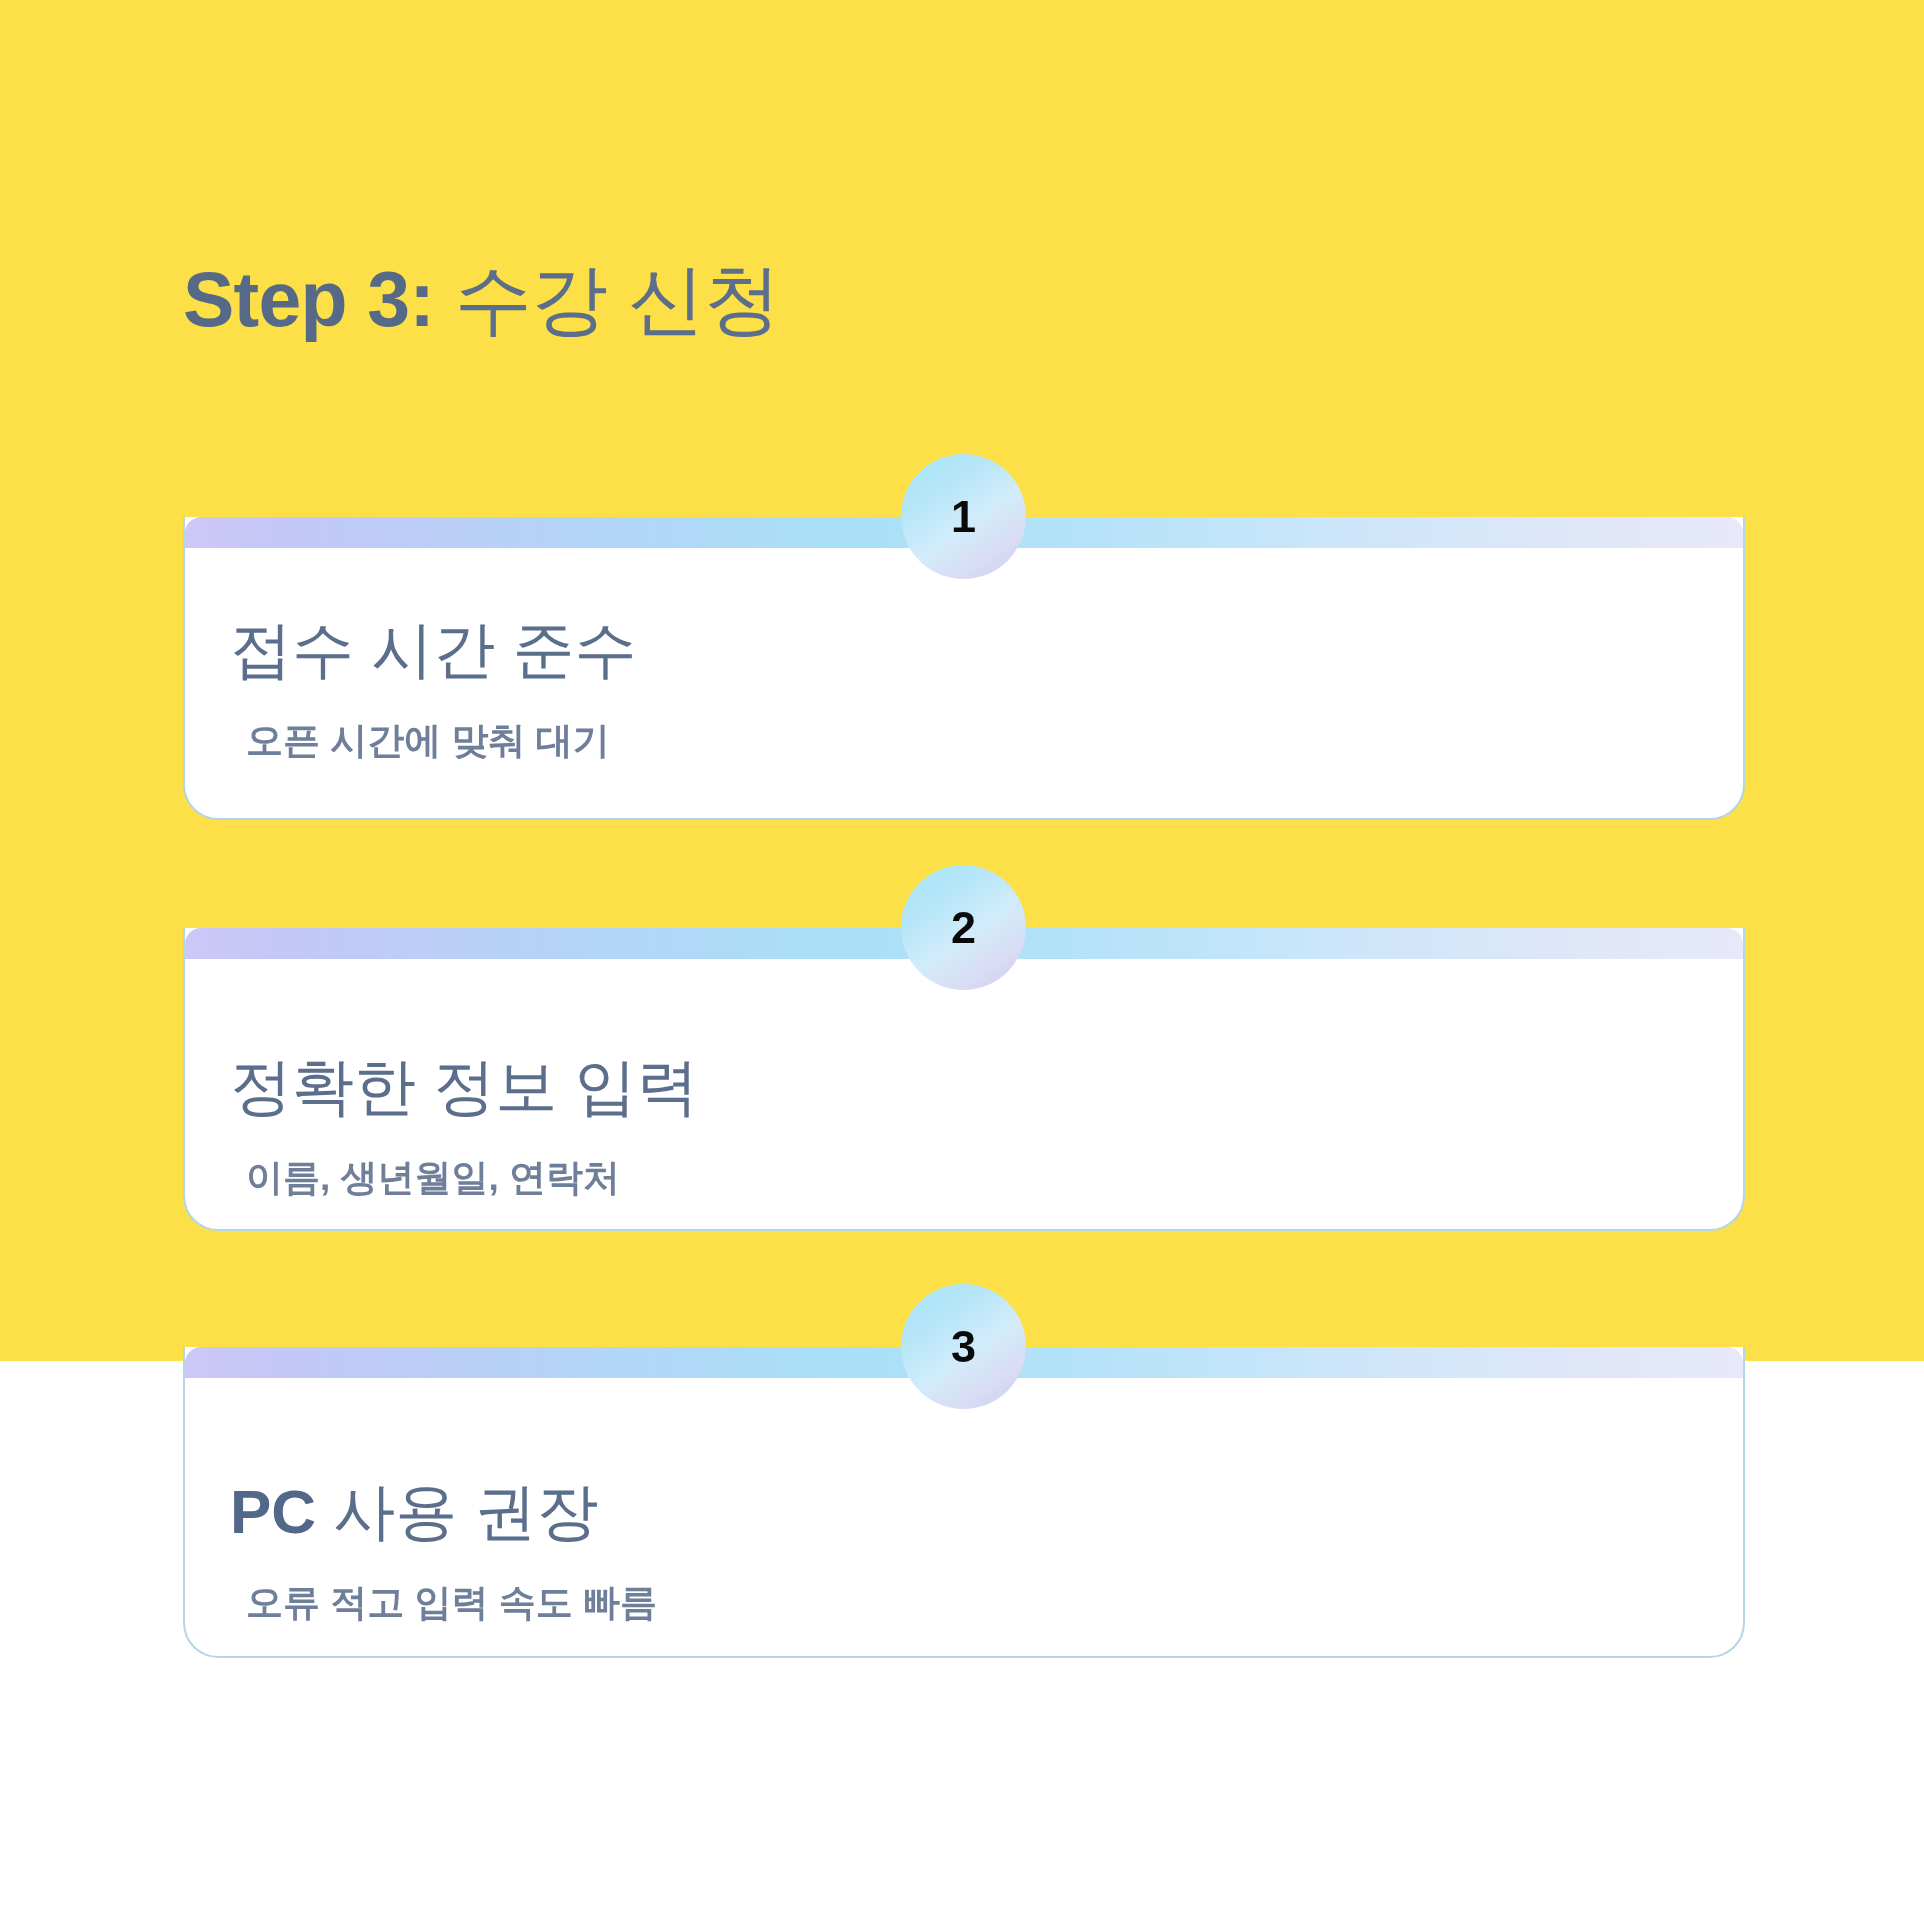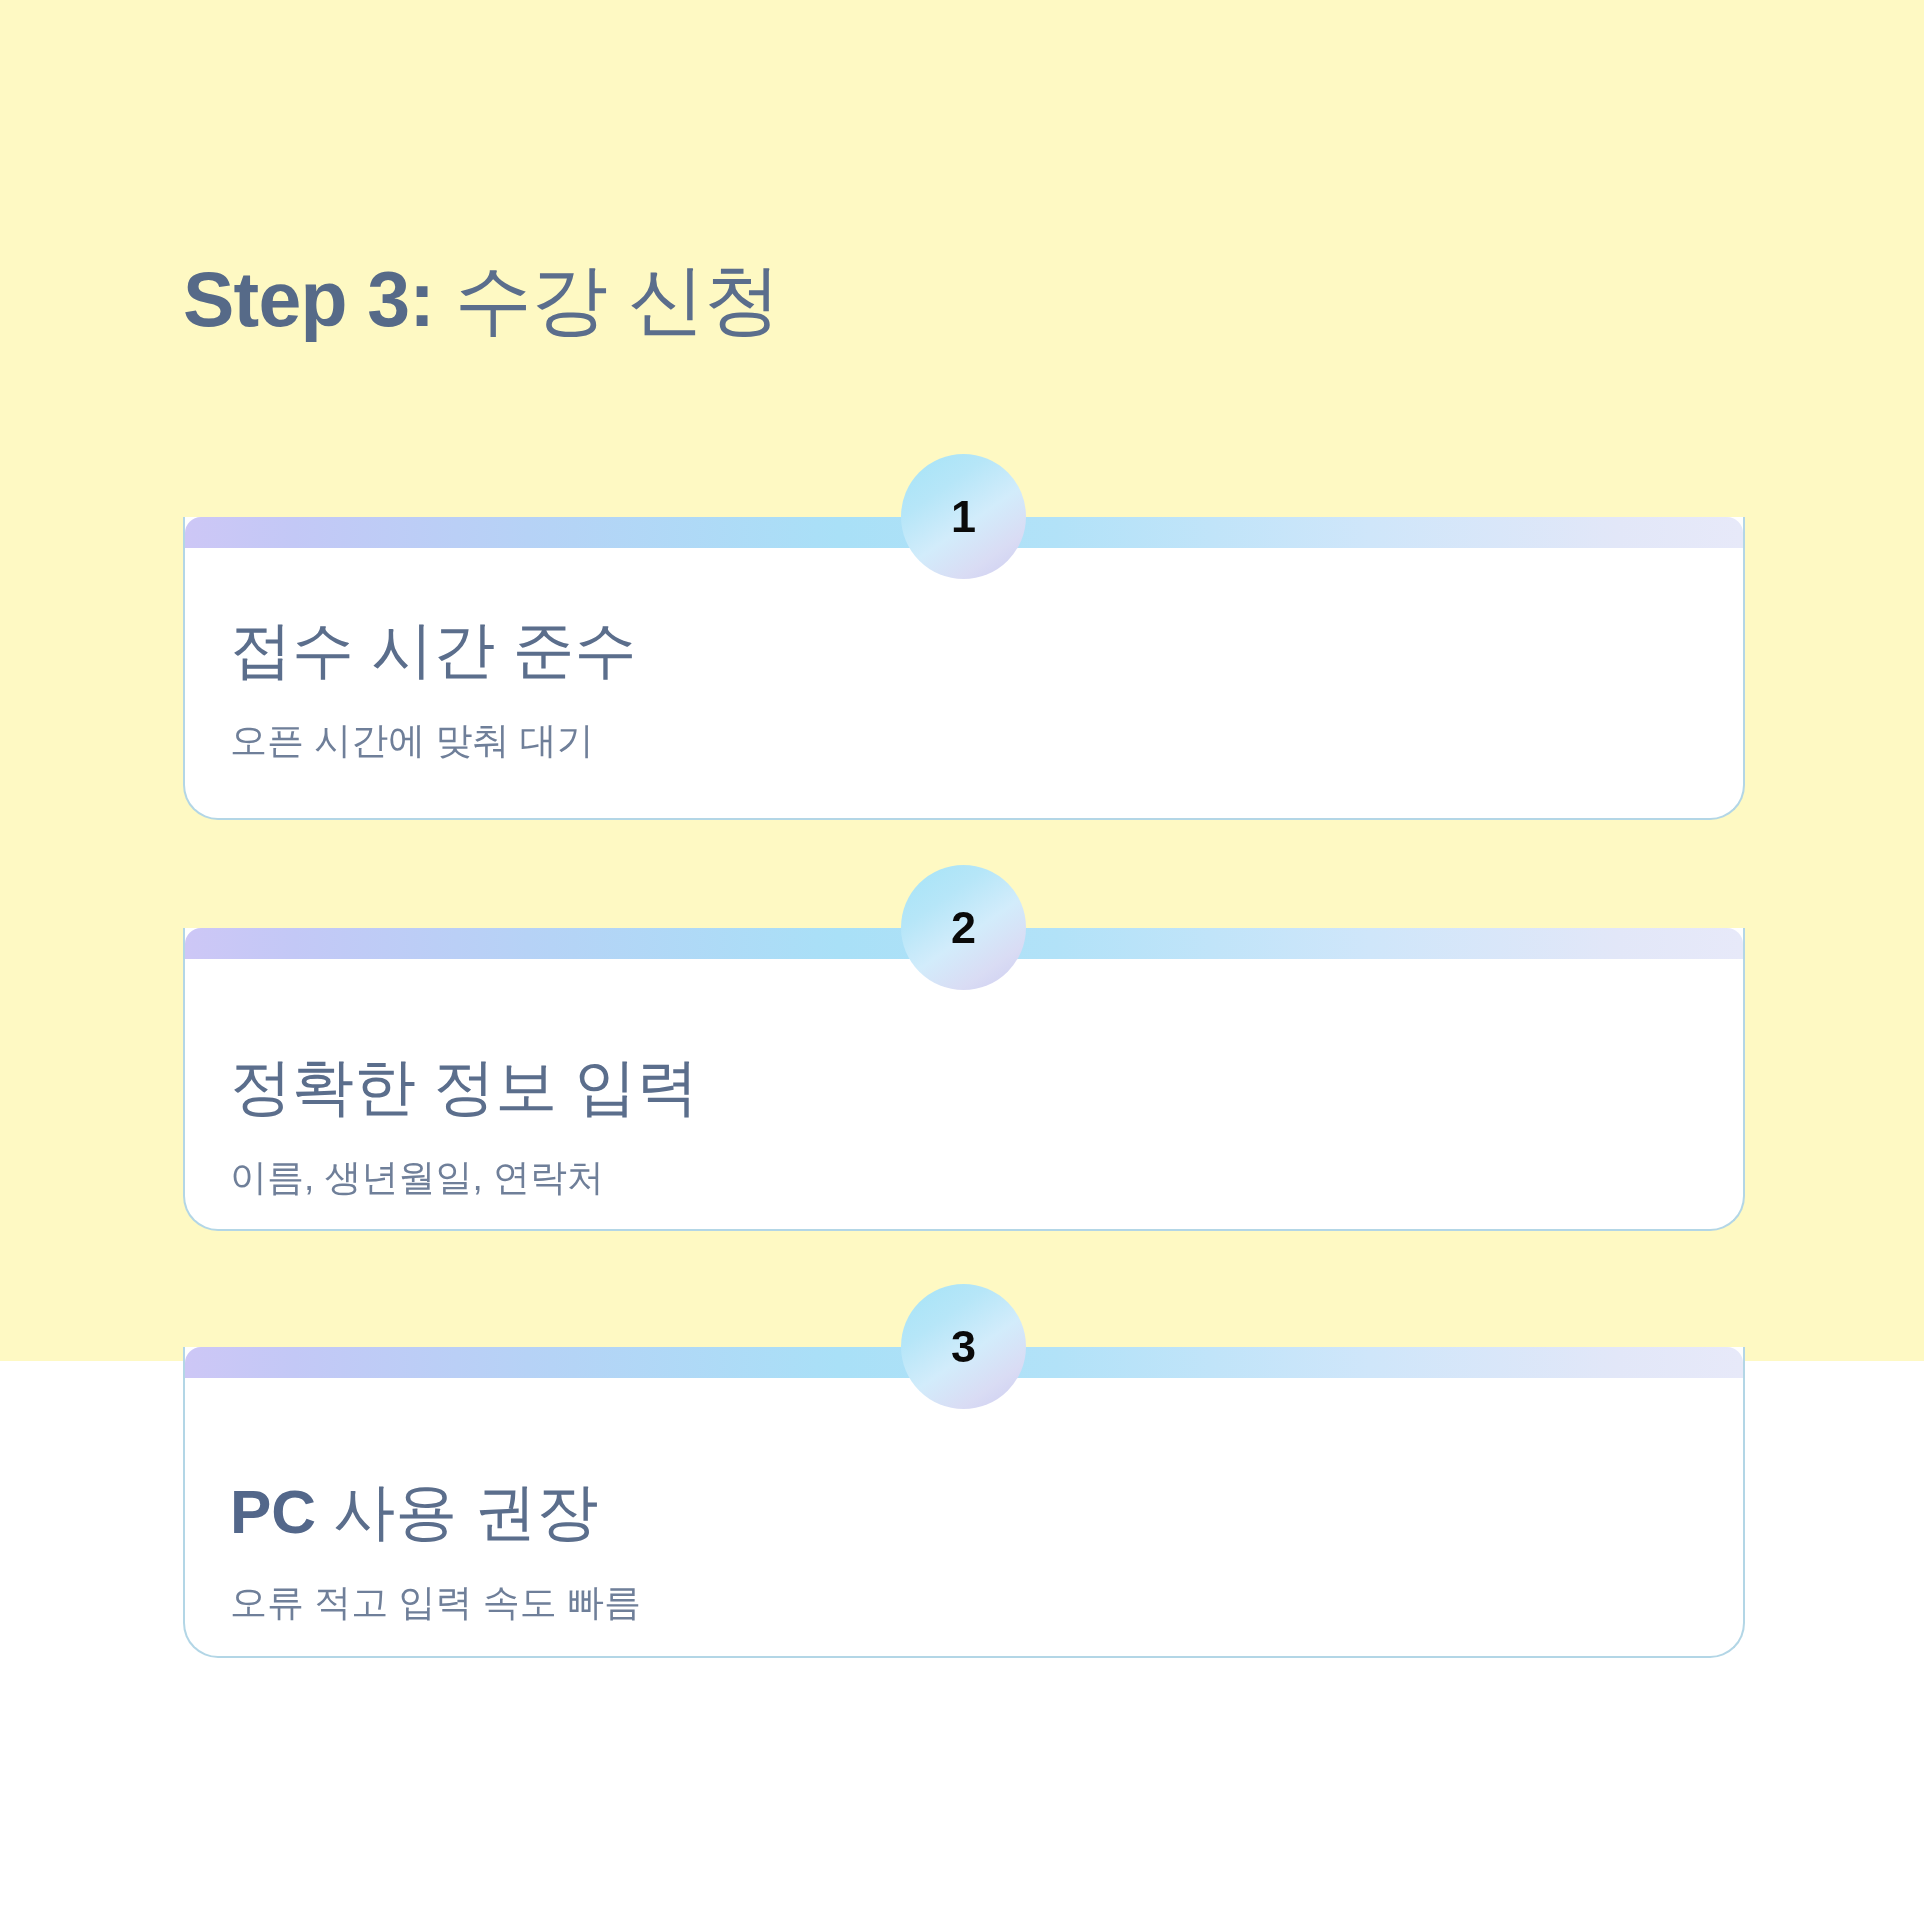--- a/index.html
+++ b/index.html
@@ -9,21 +9,21 @@
     height: 1925px;
     background: #ffffff;
     font-family: "Liberation Sans", "DejaVu Sans", sans-serif;
     overflow: hidden;
   }
 
   #page {
     position: relative;
     width: 1925px;
     height: 1361px;
-    background: #fef9c3;
+    background: #fde047;
   }
 
   
   .page-title {
     position: absolute;
     left: 183px;
     top: 255px;
     font-size: 77px;
     line-height: 1.15;
     letter-spacing: -0.8px;
@@ -133,22 +133,23 @@
   .step-title .b {
     font-weight: 700;
     color: #53678a;
   }
 
   .step-sub {
     margin-top: 30.5px;
     font-size: 37px;
     line-height: 1.25;
     color: #6f7f99;
-    font-weight: 400;
+    font-weight: 700;
     white-space: nowrap;
+    margin-left: 16px;
   }
 
   
   #step-1 { top: 517px; height: 303px; }
   #step-1 .step-text { top: 96px; }
 
   #step-2 { top: 928px; height: 303px; }
   #step-2 .step-text { top: 122px; }
 
   #step-3 { top: 1347px; height: 311px; }

